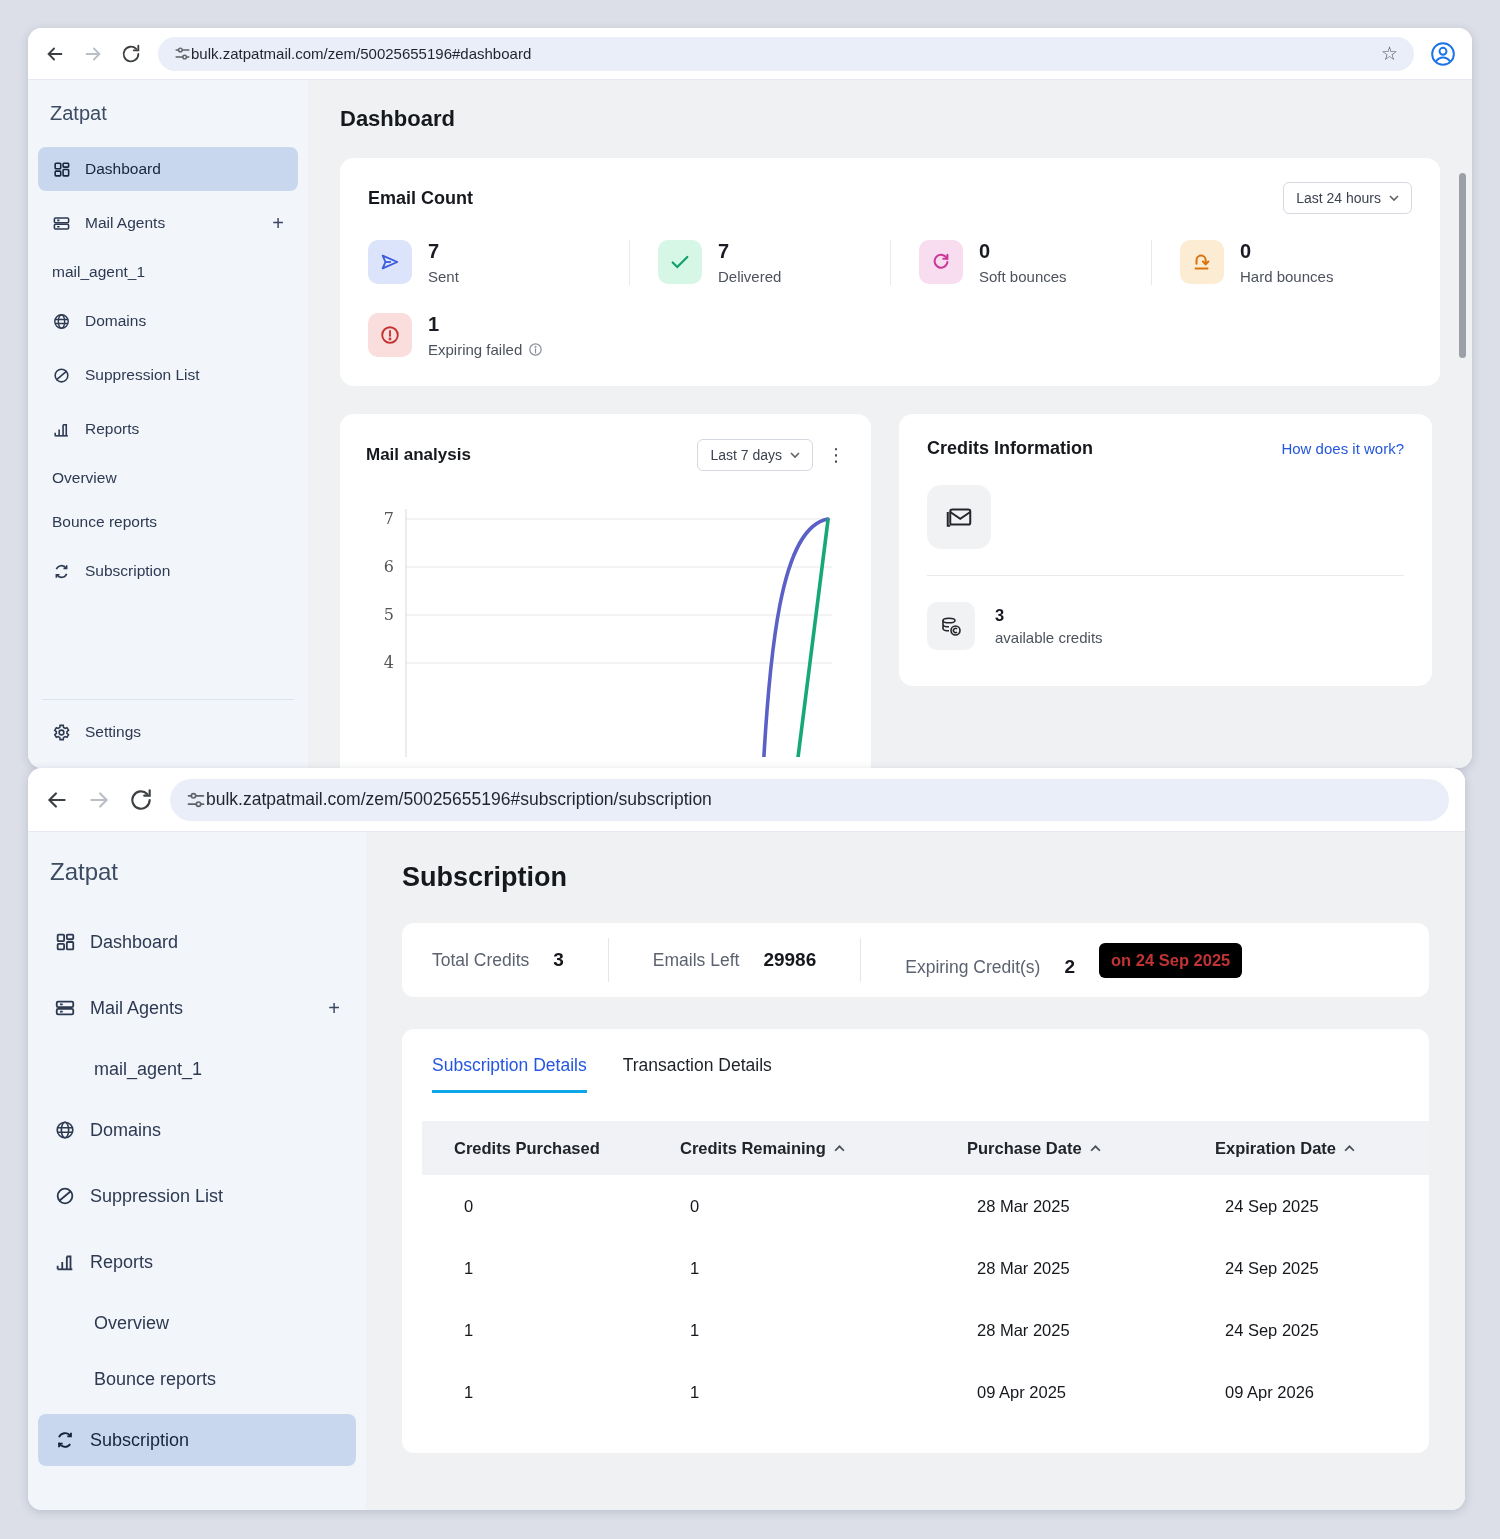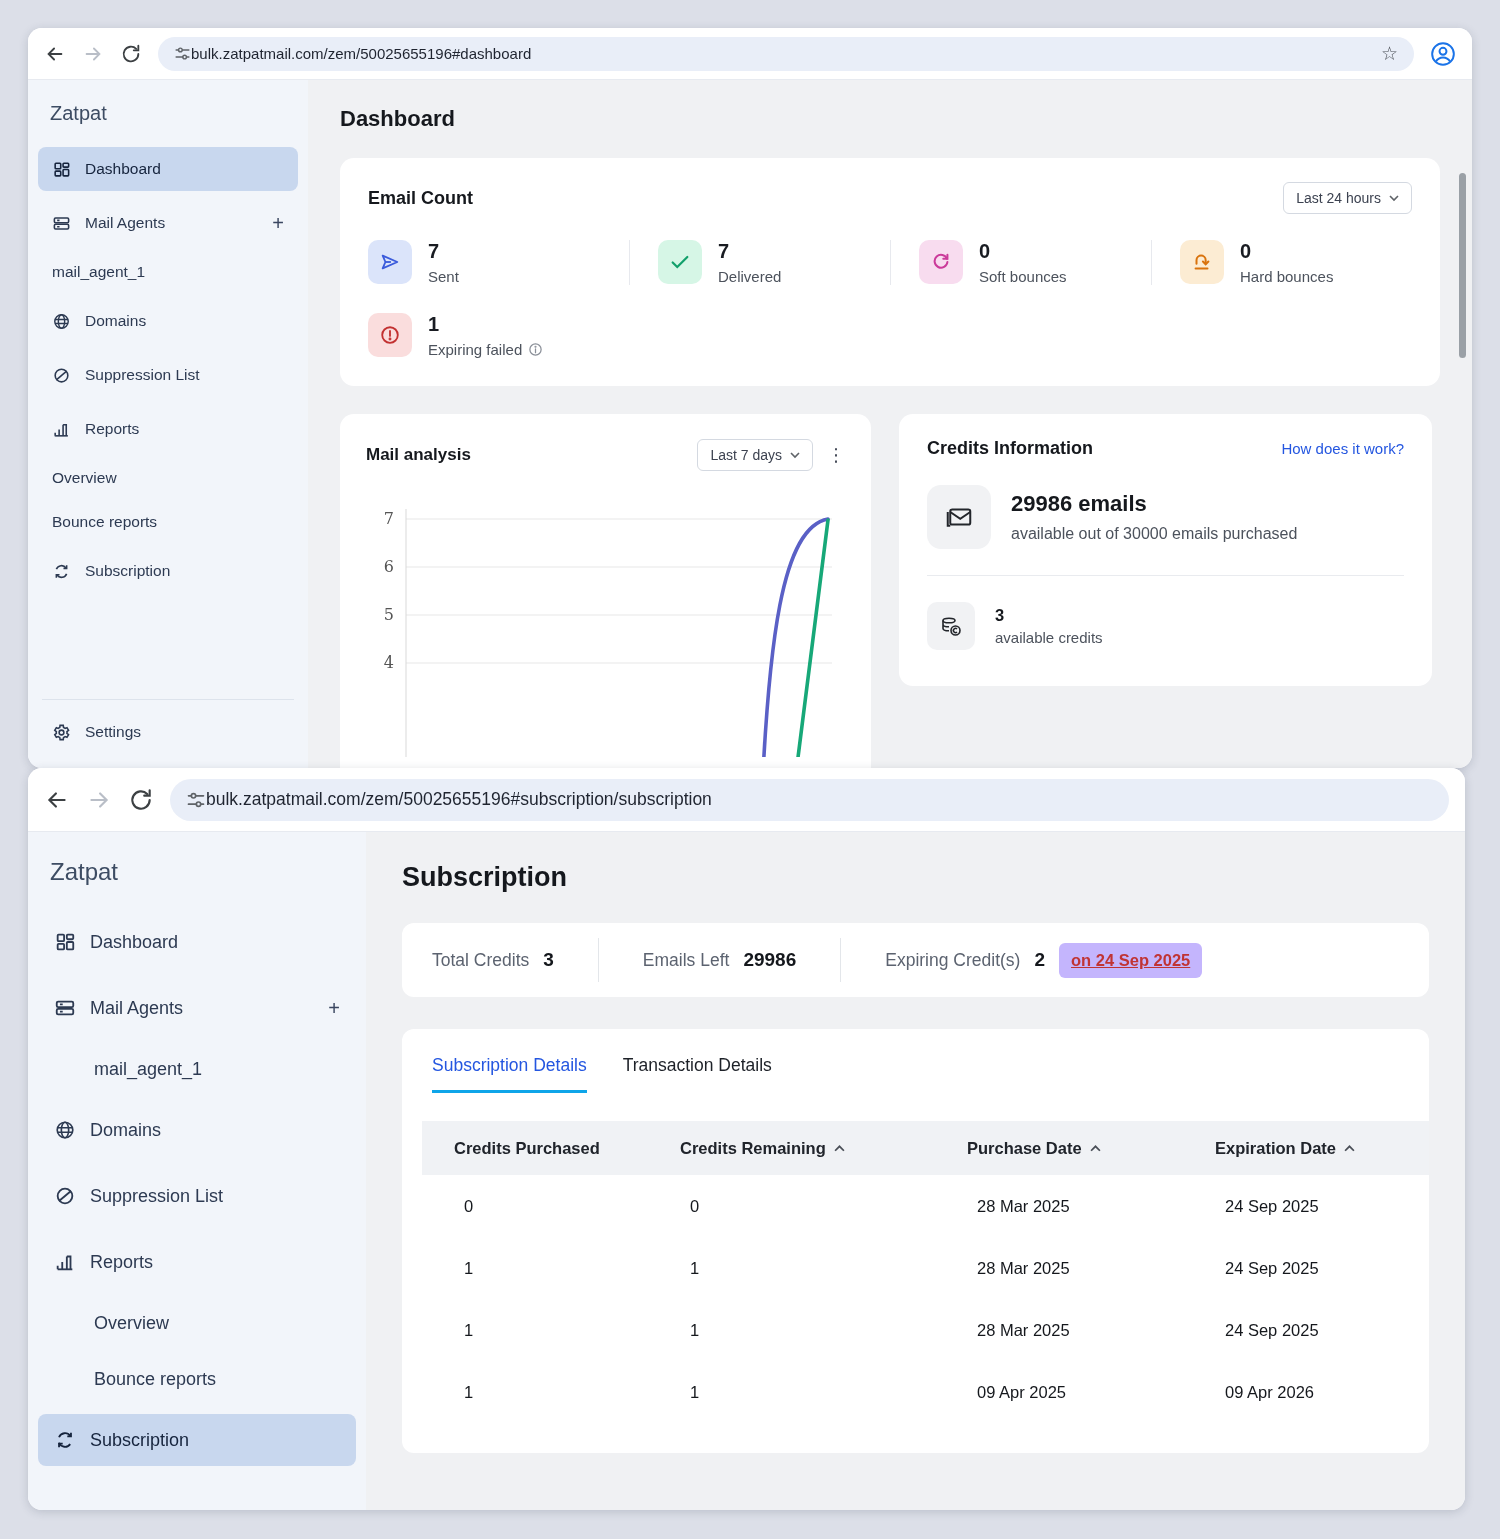--- a/index.html
+++ b/index.html
@@ -97,26 +97,26 @@
   .ci-big { font-size:22px; font-weight:700; color:#15181d; }
   .ci-sub { font-size:16px; color:#4c525c; margin-top:8px; }
   .ci-big.small-h { font-size:16.5px; }
   .ci-sub.small-s { font-size:15px; margin-top:4px; }
 
   
   .scrollbar { position:absolute; right:6px; top:145px; width:7px; height:185px; border-radius:4px; background:#9aa0a6; }
 
   
   .sum-card { display:flex; align-items:center; height:74px; border-radius:12px; padding:0 30px; }
-  .sum-item { display:flex; align-items:center; gap:14px; }
+  .sum-item { display:flex; align-items:flex-end; gap:24px; }
   .sum-lbl { font-size:17.5px; color:#5c6370; }
   .sum-val { font-size:19px; font-weight:700; color:#14171c; }
   .sum-sep { width:1px; height:44px; background:#e3e6ea; margin:0 44px; }
-  .badge-red { background:#c4b5fd; color:#c03434; font-size:16.5px; font-weight:600;
-               border-radius:6px; padding:8px 12px; margin-left:14px;text-decoration:underline; }
+  .badge-red { background:#000000; color:#c03434; font-size:16.5px; font-weight:600;
+               border-radius:6px; padding:8px 12px; margin-left:14px; }
 
   .tab-card { margin-top:32px; border-radius:12px; padding:26px 0 30px 0; min-height:420px; }
   .tabs { display:flex; gap:36px; padding:0 30px; }
   .tab { font-size:17.5px; padding-bottom:14px; cursor:pointer; color:#1d2128; font-weight:500; }
   .tab.active { color:#2456e0; border-bottom:3px solid #0ea5e9; }
   .table { margin-top:28px; }
   .thead { display:flex; align-items:center; background:#f0f2f5; height:54px; margin:0 0 0 20px; }
   .th { font-size:16.5px; font-weight:700; color:#20242b; display:flex; align-items:center; gap:8px; }
   .tr { display:flex; align-items:center; height:62px; margin-left:30px; }
   .td { font-size:16.5px; color:#15181d; }
@@ -372,24 +372,20 @@
             <span class="link">How does it work?</span>
           </div>
           <div class="ci-row">
             <span class="ci-ic">
               <svg viewBox="0 0 24 24" fill="none" stroke="#23262b" stroke-width="1.6">
                   <rect x="5" y="6" width="16" height="12" rx="1.5"></rect>
                   <path d="M5 8l8 5.5L21 8"></path>
                   <path d="M3 8v11h2"></path>
                 </svg>
             </span>
-            <span>
-              <div class="ci-big">29986 emails</div>
-              <div class="ci-sub">available out of 30000 emails purchased</div>
-            </span>
           </div>
           <div class="ci-row" style="padding-bottom:12px">
             <span class="ci-ic small">
               <svg viewBox="0 0 24 24" fill="none" stroke="#23262b" stroke-width="1.6">
                 <ellipse cx="10" cy="6.5" rx="6" ry="2.3"></ellipse>
                   <path d="M4 6.5v4c0 1.3 2.7 2.3 6 2.3M4 10.5v4c0 1.3 2.7 2.3 6 2.3"></path>
                 <circle cx="16.5" cy="16.5" r="4.5"></circle>
                   <path d="M18 15a2.1 2.1 0 1 0 0 3"></path>
               </svg>
             </span>

